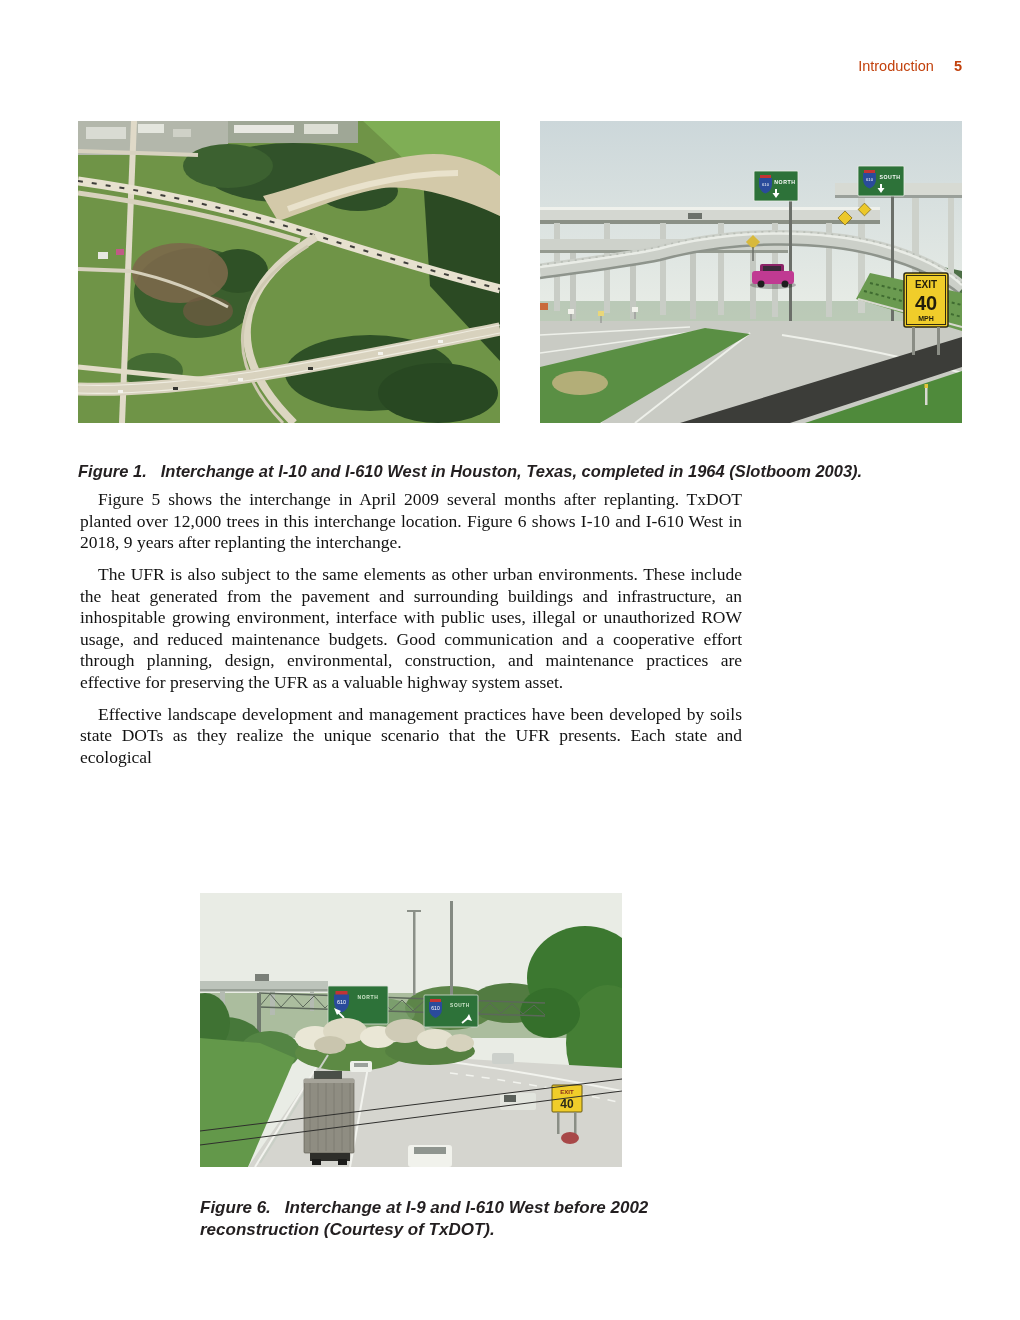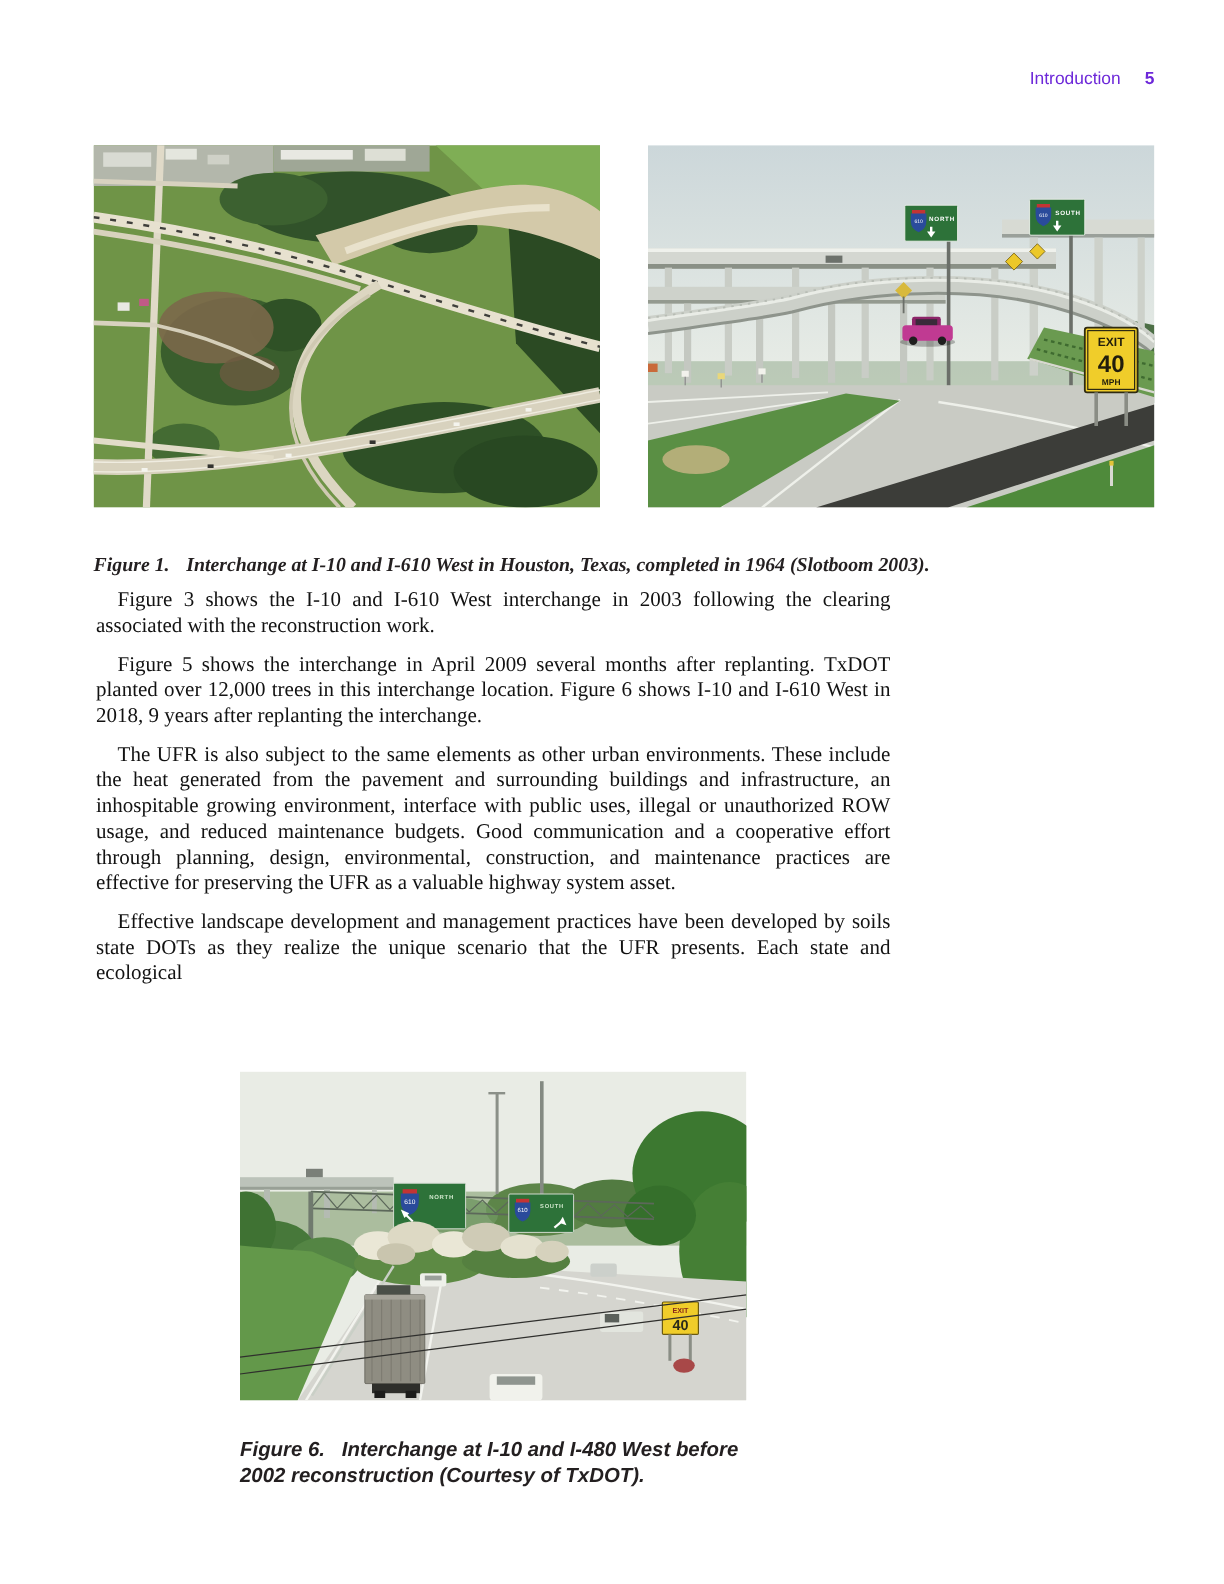--- a/index.html
+++ b/index.html
@@ -3,37 +3,37 @@
 <meta charset="utf-8">
 <style>
   html,body { margin:0; padding:0; background:#ffffff; }
   .page {
     position:relative; width:1020px; height:1320px; background:#ffffff;
     font-family:"Liberation Serif", serif; color:#141414; overflow:hidden;
   }
   
   .running-head {
     position:absolute; top:58px; right:58px;
-    font-family:"Liberation Sans", sans-serif; font-size:14.5px; color:#6d28d9;
+    font-family:"Liberation Sans", sans-serif; font-size:14.5px; color:#c2410c;
   }
   .running-head .pgnum { font-weight:bold; margin-left:20px; }
   
   .photo { position:absolute; margin:0; padding:0; }
   .photo svg { display:block; }
   #photo-aerial { left:78px;  top:121px; }
   #photo-ground { left:540px; top:121px; }
   #photo-fig2   { left:200px; top:893px; }
   
   .figcaption {
     position:absolute;
     font-family:"Liberation Sans", sans-serif;
     font-weight:bold; font-style:italic;
     color:#231f20;
   }
-  #caption1 { left:78px; top:444px; width:870px; font-size:16.5px; line-height:20px;font-family:Liberation Serif, serif; }
+  #caption1 { left:78px; top:444px; width:870px; font-size:16.5px; line-height:20px; }
   #caption2 { left:200px; top:1180px; width:455px; font-size:17px; line-height:21.5px; }
   .figcaption .cap-label { margin-right:14px; }
   
   .body-text {
     position:absolute; left:80px; top:489px; width:662px;
     font-size:17.5px; line-height:21.5px; text-align:justify;
     color:#121212;
   }
   .body-text p { margin:0 0 10.5px 0; text-indent:18px; }
   svg text { font-family:"Liberation Sans", sans-serif; }
@@ -246,21 +246,20 @@
       <rect x="385" y="266" width="2.5" height="18" fill="#d9d9d2"></rect>
       <rect x="384.5" y="263" width="3.5" height="4" fill="#e4c43a"></rect>
     </svg>
   </figure>
 
   <p class="figcaption" id="caption1">
     <span class="cap-label">Figure 1.</span><span>Interchange at I-10 and I-610 West in Houston, Texas, completed in 1964 (Slotboom 2003).</span>
   </p>
 
   <div class="body-text">
-    <p>Figure 3 shows the I-10 and I-610 West interchange in 2003 following the clearing associated with the reconstruction work.</p>
     <p>Figure 5 shows the interchange in April 2009 several months after replanting. TxDOT planted over 12,000 trees in this interchange location. Figure 6 shows I-10 and I-610 West in 2018, 9 years after replanting the interchange.</p>
     <p>The UFR is also subject to the same elements as other urban environments. These include the heat generated from the pavement and surrounding buildings and infrastructure, an inhospitable growing environment, interface with public uses, illegal or unauthorized ROW usage, and reduced maintenance budgets. Good communication and a cooperative effort through planning, design, environmental, construction, and maintenance practices are effective for preserving the UFR as a valuable highway system asset.</p>
     <p>Effective landscape development and management practices have been developed by soils state DOTs as they realize the unique scenario that the UFR presents. Each state and ecological</p>
   </div>
 
   <figure class="photo" id="photo-fig2">
     <svg width="422" height="274" viewBox="0 0 422 274">
       <rect width="422" height="274" fill="#e9ece5"></rect>
       <rect x="0" y="100" width="422" height="45" fill="#8aa578" opacity="0.65"></rect>
       <g>
@@ -383,16 +382,16 @@
       </g>
 
       <g stroke="#2f2f2d" fill="none">
         <path d="M0,238 L422,186" stroke-width="1"></path>
         <path d="M0,252 L422,198" stroke-width="1"></path>
       </g>
     </svg>
   </figure>
 
   <p class="figcaption" id="caption2">
-    <span class="cap-label">Figure 6.</span><span>Interchange at I-10 and I-480 West before 2002 reconstruction (Courtesy of TxDOT).</span>
+    <span class="cap-label">Figure 6.</span><span>Interchange at I-9 and I-610 West before 2002 reconstruction (Courtesy of TxDOT).</span>
   </p>
 
 </div>
 
 </body></html>

